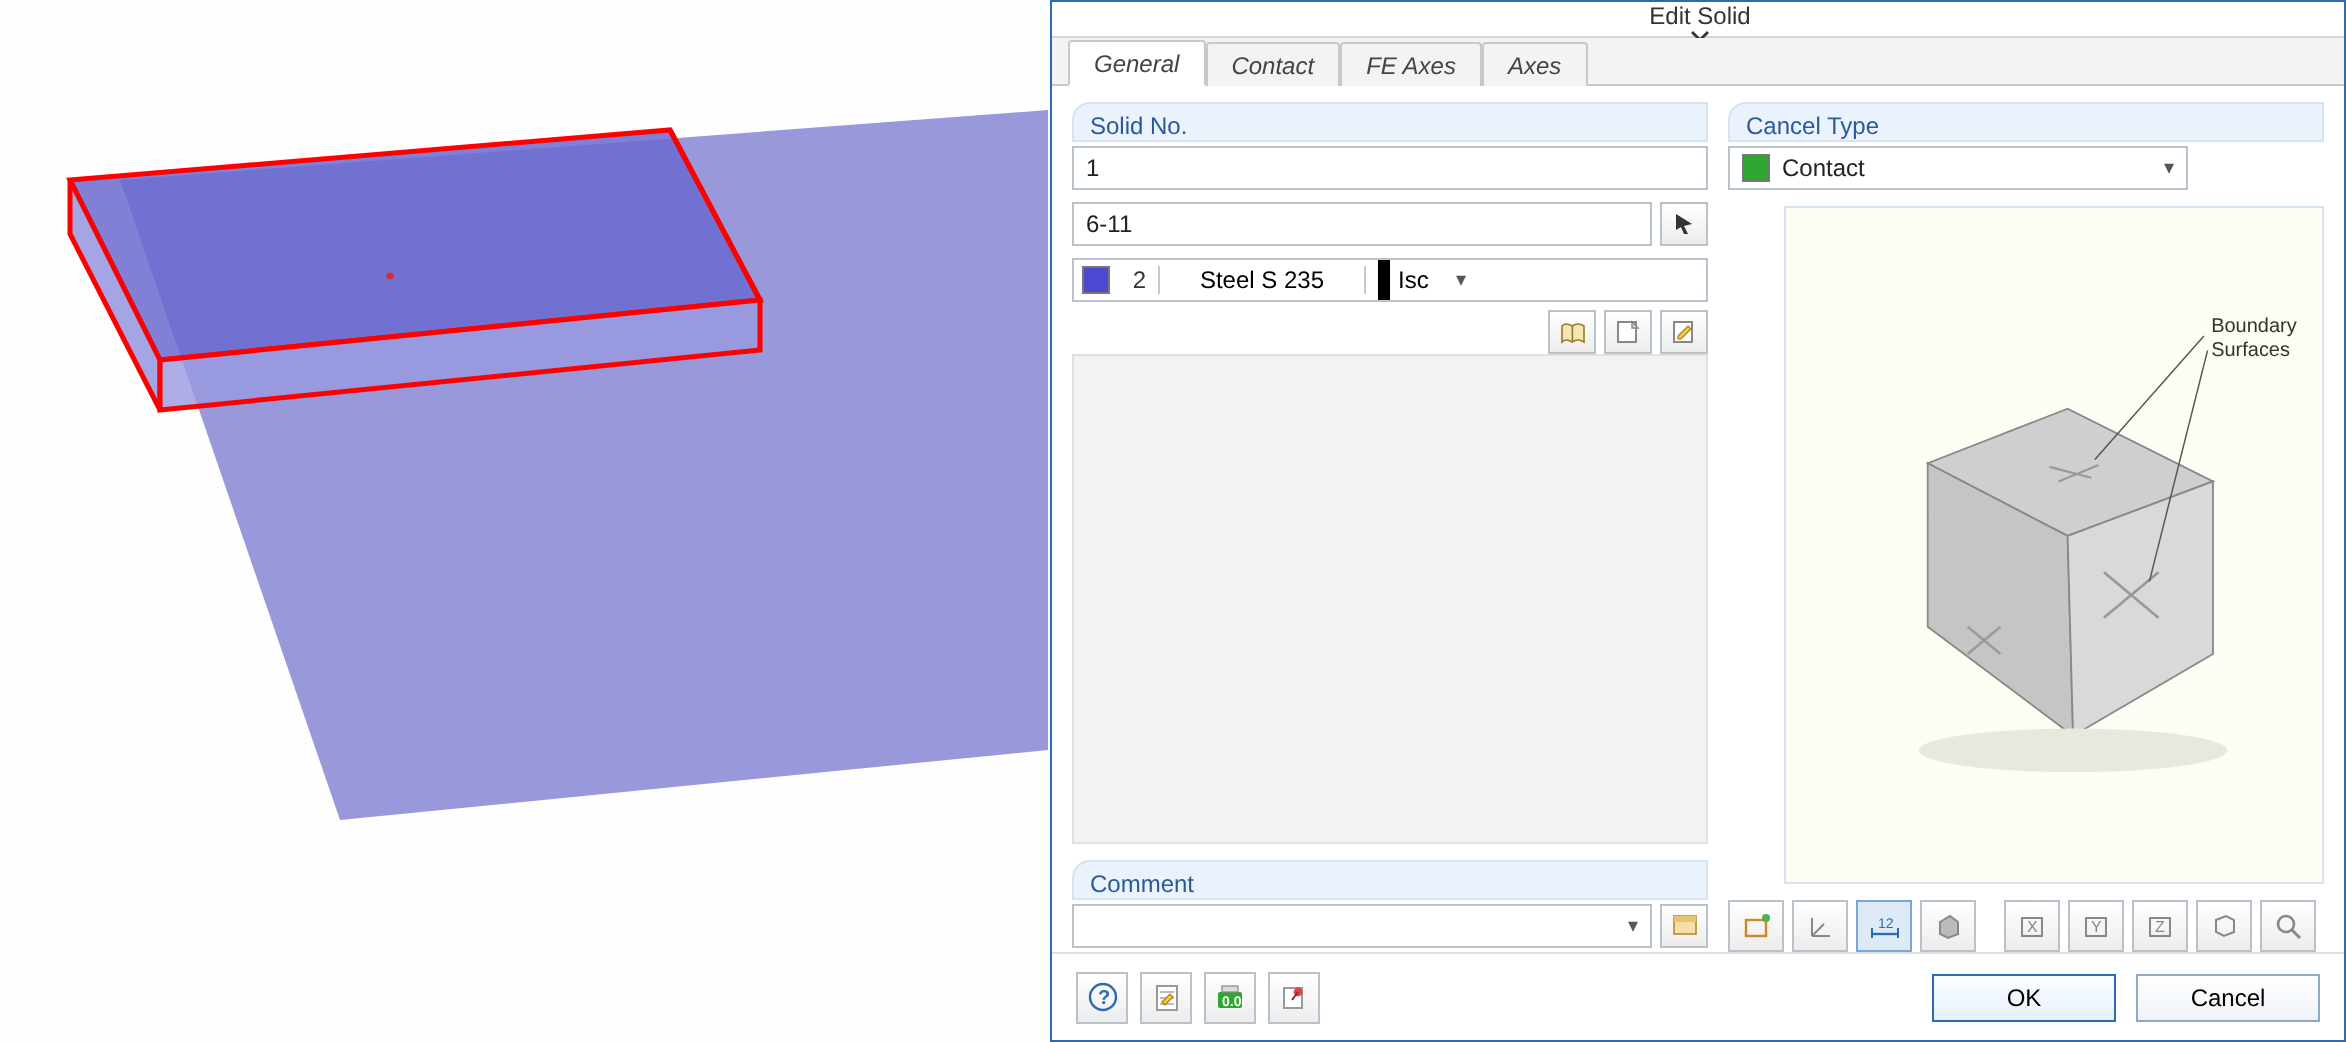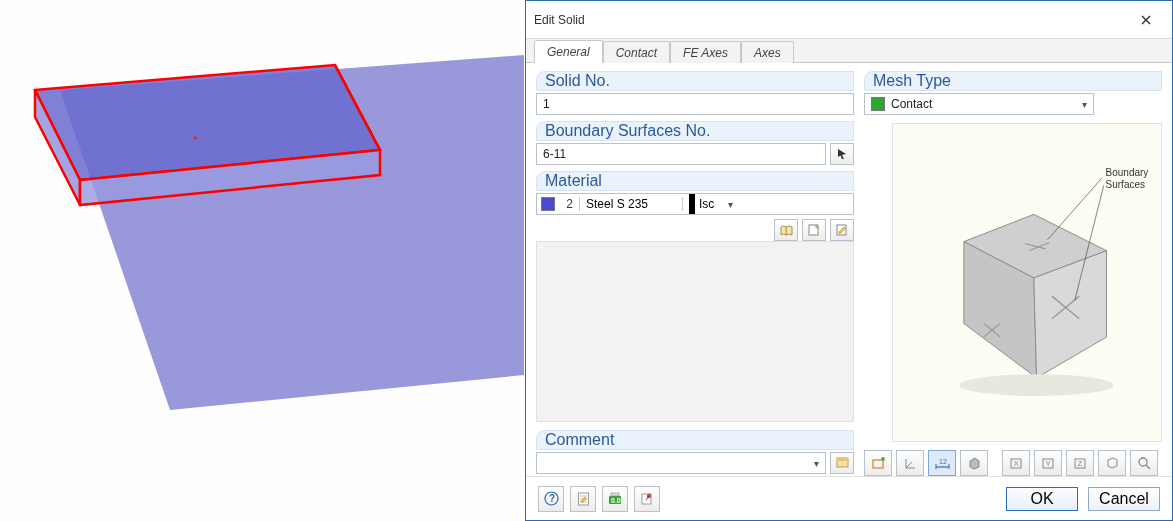--- a/index.html
+++ b/index.html
@@ -22,26 +22,27 @@
   .dialog {
     position: absolute;
     left: 525px; top: 0;
     width: 648px; height: 521px;
     background: #ffffff;
     border: 1px solid #2b6cb0;
     display: flex;
     flex-direction: column;
   }
   .titlebar {
-    height: 38px;
+    height: 18px;
     background: #ffffff;
     border-bottom: 1px solid #d8d8d8;
     display: flex;
     align-items: center;
     padding: 0 6px 0 8px;
+    flex-direction: column;
   }
   .titlebar .title { flex: 1; color: #333; }
   .titlebar .close {
     width: 40px; height: 22px;
     display: flex; align-items: center; justify-content: center;
     color: #333; font-size: 14px;
     cursor: pointer;
   }
   .tabstrip {
     height: 24px;
@@ -77,24 +78,24 @@
     gap: 10px;
   }
   .leftcol { width: 318px; display: flex; flex-direction: column; }
   .rightcol { flex: 1; display: flex; flex-direction: column; }
 
   .group-head {
     height: 20px;
     background: #eaf2fb;
     border: 1px solid #d5e3f3;
     border-top-left-radius: 9px;
-    display: flex; align-items: center;
+    display: flex; align-items: flex-end;
     padding: 0 8px;
     color: #2b5a9a;
-    font-size: 16px;
+    font-size: 12px;
     margin-bottom: 2px;
   }
   .group-body {
     border: none;
     padding: 0 0 6px 0;
     display: flex; gap: 4px; align-items: center;
   }
   input[type="text"], .combo {
     height: 22px;
     border: 1px solid #b8c2cc;
@@ -117,21 +118,21 @@
     border: 1px solid #b8c2cc;
     height: 22px;
     background: #ffffff;
     display: flex; align-items: center;
     gap: 6px;
     padding: 0 2px 0 4px;
   }
   .swatch { width: 14px; height: 14px; background: #4b49d1; border: 1px solid #777; flex-shrink: 0; }
   .mat-num { width: 12px; text-align: right; color: #333; }
   .mat-div { width:1px; height:14px; background:#c8c8c8; }
-  .mat-name { flex: 0 0 90px; }
+  .mat-name { flex: 0 0 90px; text-align: center; }
   .mat-std { flex: 1; }
   .mat-isc {
     width: 46px; border: none; border-left: 6px solid #000000; height: 20px;
     display:flex; align-items:center; justify-content:space-between; padding: 0 2px 0 4px; cursor:pointer;
   }
   .mat-btnrow {
     display: flex; gap: 4px; justify-content: flex-end; margin-top: 4px; padding-right:0;
   }
   .spacer-block {
     flex:1; background:#f2f2f2; border:1px solid #e0e0e0; margin-bottom:8px;
@@ -164,24 +165,24 @@
     border-color: #7aa7dd;
   }
   .bottombar {
     height: 44px;
     border-top: 1px solid #e0e0e0;
     padding: 8px 12px;
     display:flex; align-items:center;
   }
   .bottombar .left-icons { display:flex; gap:6px; }
   .btn {
-    width: 72px; height: 24px;
+    width: 92px; height: 24px;
     border: 1px solid #8fa9c9;
     background: linear-gradient(#ffffff,#eef2f7);
-    font-family: inherit; font-size: 16px;
+    font-family: inherit; font-size: 12px;
     cursor: pointer;
   }
   .btn.primary {
     border-color: #2b6cb0;
     background: linear-gradient(#fbfdff,#e6f0fb);
   }
   .bottombar .right-btns { margin-left:auto; display:flex; gap:10px; }
 </style>
 </head>
 <body>
@@ -224,35 +225,29 @@
   <div class="content">
 
     <div class="leftcol">
       <div class="group-head">
           <span>Solid No.</span>
         </div>
       <div class="group-body">
         <input type="text" class="wide" value="1" style="">
       </div>
 
-      <div class="group-head">
-          <span>Boundary Surfaces No.</span>
-        </div>
       <div class="group-body">
         <input type="text" class="wide" value="6-11" style="">
         <div class="iconbtn">
           <svg width="12" height="12" viewBox="0 0 12 12">
               <path d="M2 1 L10 6 L6 7 L8 11 L6 11 L4.5 7.5 L2 9 Z" fill="#333"></path>
             </svg>
         </div>
       </div>
 
-      <div class="group-head">
-          <span>Material</span>
-        </div>
       <div class="material-row">
         <span class="swatch"></span>
         <span class="mat-num">2</span>
         <span class="mat-div"></span>
         <span class="mat-name">Steel S 235</span>
         <span class="mat-div"></span>
         <span class="mat-isc">
           <span>Isc</span>
           <span class="chev">▾</span>
         </span>
@@ -292,21 +287,21 @@
           <svg width="13" height="12" viewBox="0 0 13 12">
               <rect x="1" y="1" width="11" height="9" fill="#f6dfa7" stroke="#b38b2a" stroke-width="0.8"></rect>
               <rect x="1" y="1" width="11" height="3" fill="#e6c470"></rect>
             </svg>
         </div>
       </div>
     </div>
 
     <div class="rightcol">
       <div class="group-head">
-          <span>Mesh Type</span>
+          <span>Cancel Type</span>
         </div>
       <div class="group-body">
         <div class="combo" style="max-width:230px">
           <span style="display:flex;align-items:center;">
             <span class="type-swatch"></span>
             <span>Contact</span>
           </span>
           <span class="arrow">▾</span>
         </div>
       </div>

